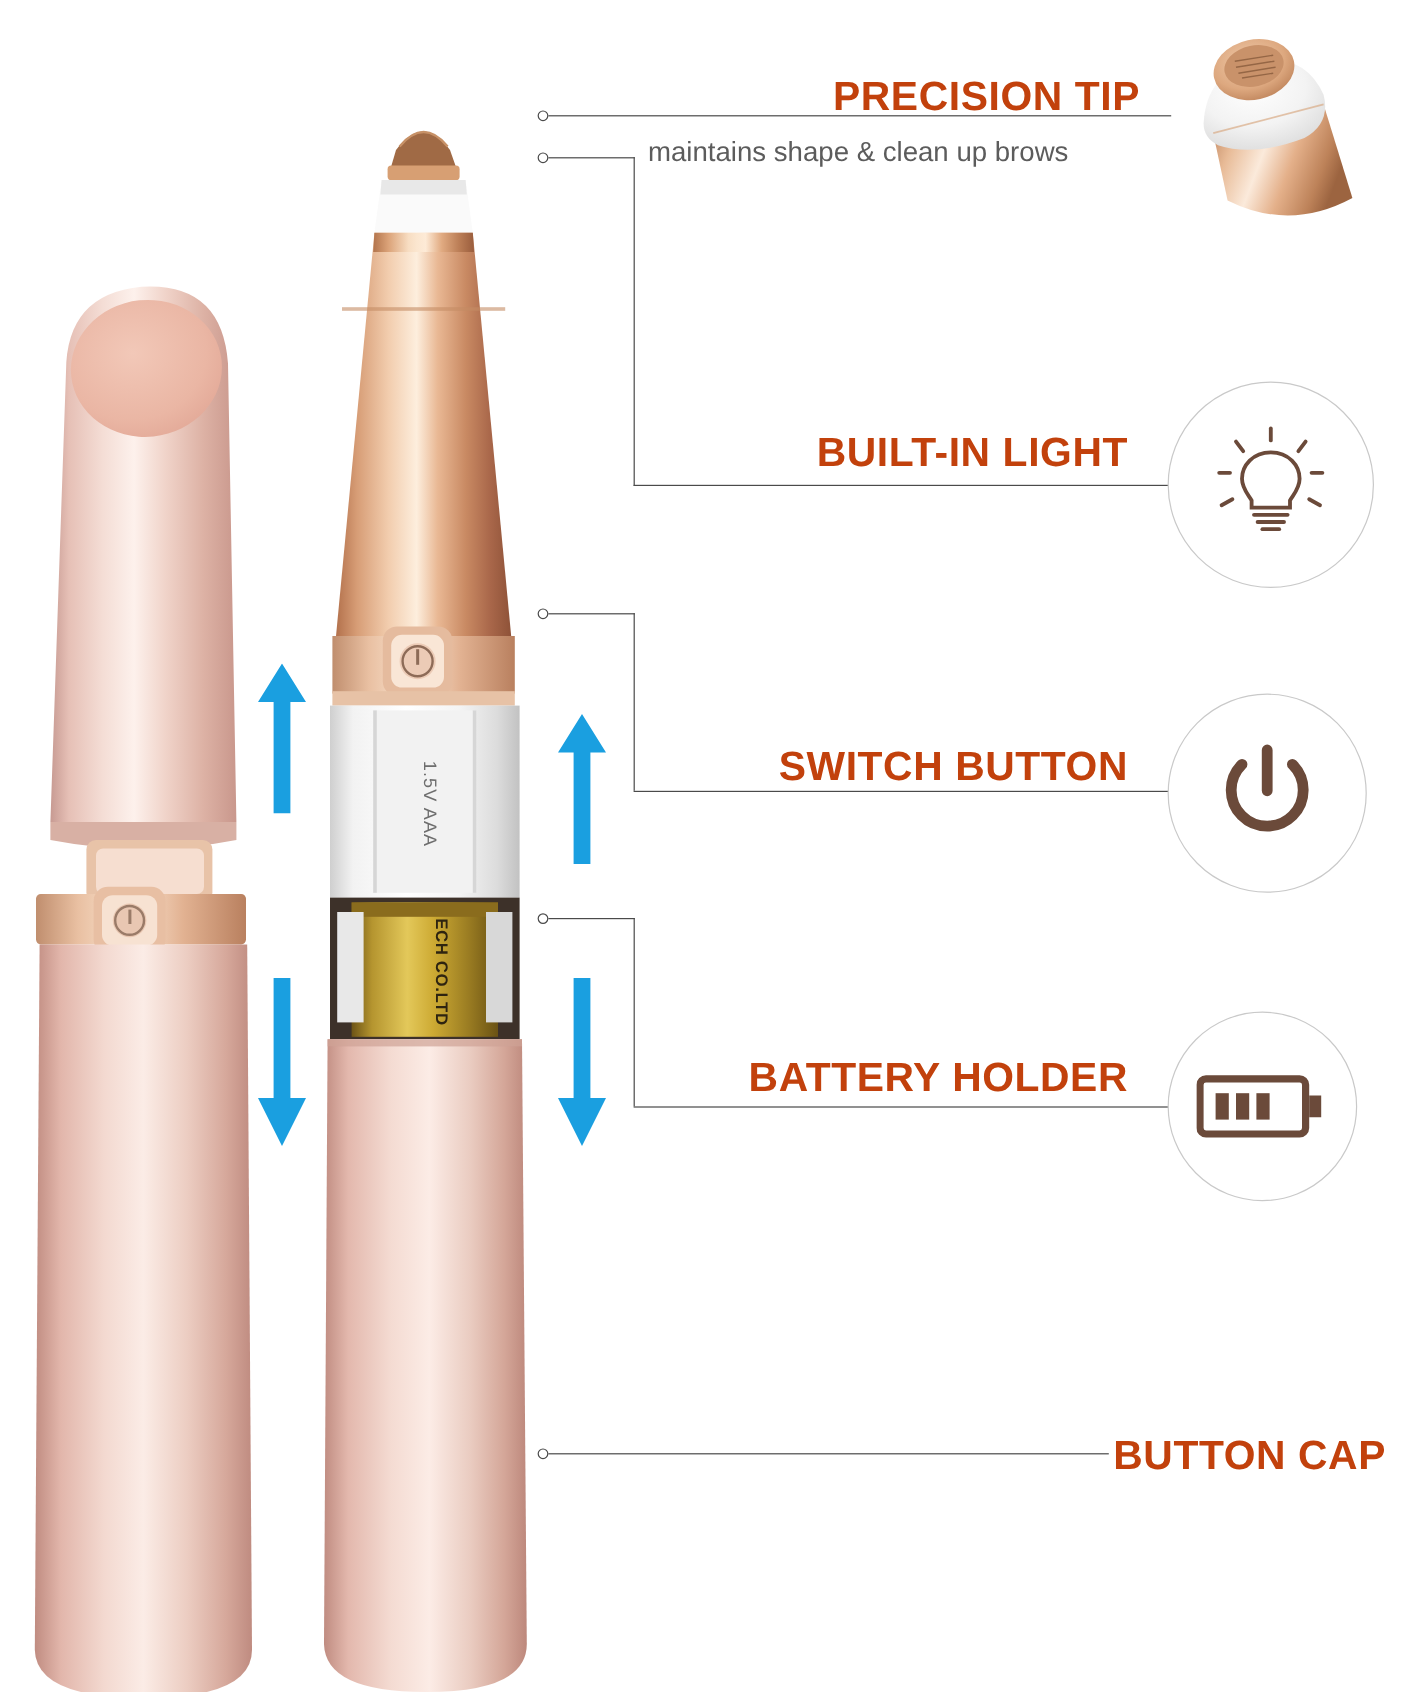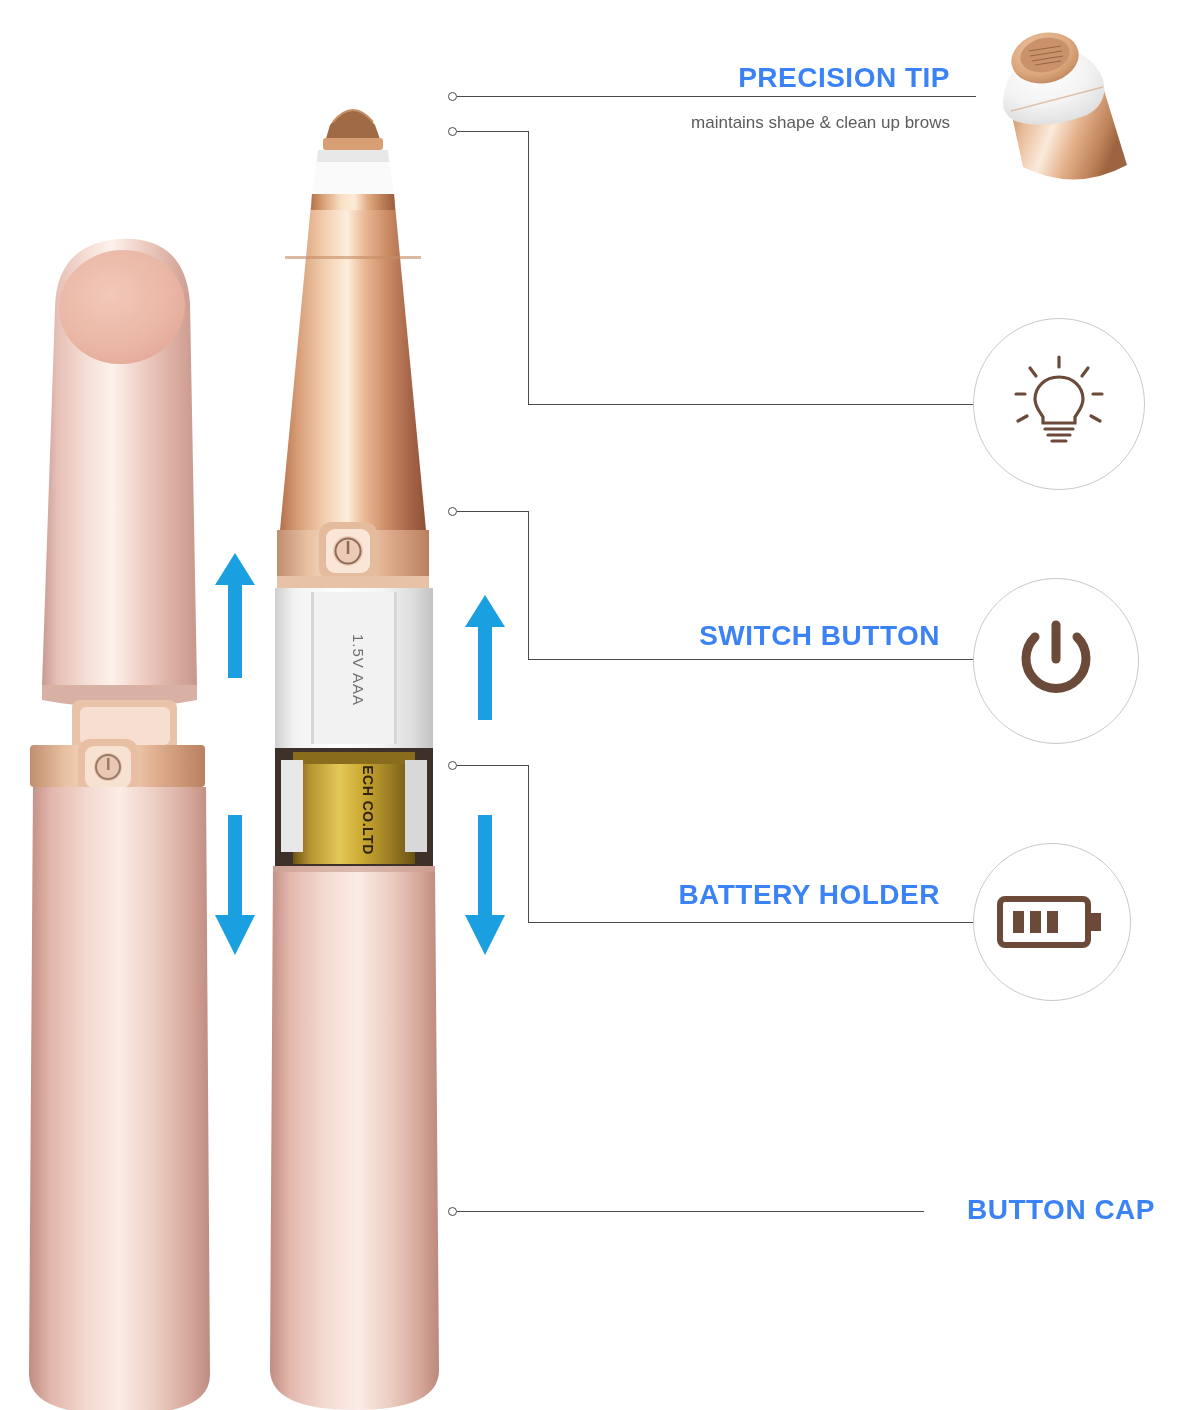--- a/index.html
+++ b/index.html
@@ -15,33 +15,32 @@
     position: relative;
     width: 1180px;
     height: 1410px;
     background: #ffffff;
     overflow: hidden;
   }
 
   
   .feat-title {
     position: absolute;
-    font-size: 28px;
+    font-size: 34px;
     font-weight: bold;
-    color: #3b82f6;
+    color: #c2410c;
     letter-spacing: 0.5px;
     white-space: nowrap;
     text-align: right;
   }
   .feat-sub {
     position: absolute;
-    font-size: 17px;
+    font-size: 23px;
     color: #5c5c5c;
     white-space: nowrap;
-    text-align: right;
   }
 
   
   .leader {
     position: absolute;
     background: #4a4a4a;
   }
   .leader.h { height: 1px; }
   .leader.v { width: 1px; }
   .dot {
@@ -284,20 +283,21 @@
   <div class="leader h" style="left:457px; top:765px; width:72px;"></div>
   <div class="leader v" style="left:528px; top:765px; height:157px;"></div>
   <div class="leader h" style="left:528px; top:922px; width:448px;"></div>
 
   <div class="dot" style="left:448px; top:1207px;"></div>
   <div class="leader h" style="left:457px; top:1211px; width:467px;"></div>
 
   <div class="feat-title" style="left:580px; top:62px; width:370px;">PRECISION TIP</div>
   <div class="feat-sub" style="left:540px; top:113px; width:410px;">maintains shape &amp; clean up brows</div>
 
+  <div class="feat-title" style="left:570px; top:358px; width:370px;">BUILT-IN LIGHT</div>
 
   <div class="feat-title" style="left:570px; top:879px; width:370px;">BATTERY HOLDER</div>
 
   <div class="feat-title" style="left:570px; top:620px; width:370px;">SWITCH BUTTON</div>
 
   <div class="feat-title" style="left:780px; top:1194px; width:375px;">BUTTON CAP</div>
 
   <div style="position:absolute; left:975px; top:15px; width:165px; height:175px;">
     <svg width="165" height="175" viewBox="0 0 165 175">
       <defs>

